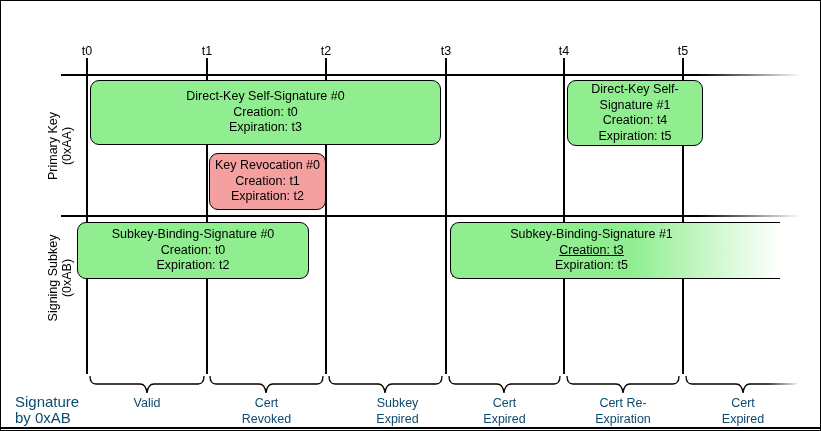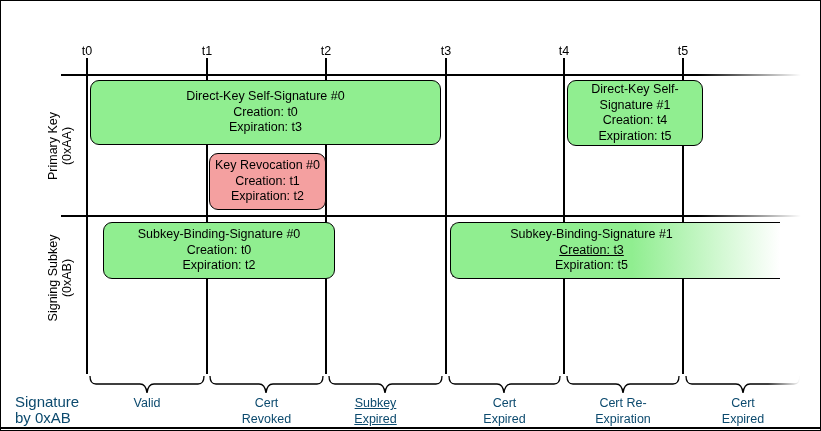--- a/index.html
+++ b/index.html
@@ -139,21 +139,21 @@
     <span class="line">Expiration: t2</span>
   </div>
 
   <div class="sigbox green" style="left:566px; top:79px; width:136px; height:66px;">
     <span class="line">Direct-Key Self-</span>
     <span class="line">Signature #1</span>
     <span class="line">Creation: t4</span>
     <span class="line">Expiration: t5</span>
   </div>
 
-  <div class="sigbox green" style="left:102px; top:221px; width:232px; height:57px;">
+  <div class="sigbox green" style="left:76px; top:221px; width:232px; height:57px;">
     <span class="line">Subkey-Binding-Signature #0</span>
     <span class="line">Creation: t0</span>
     <span class="line">Expiration: t2</span>
   </div>
 
   <div class="sigbox fadeout" style="left:449px; top:221px; width:330px; height:57px;">
     <span class="line" style="margin-right:48px;">Subkey-Binding-Signature #1</span>
     <span class="line" style="margin-right:48px;text-decoration:underline;">Creation: t3</span>
     <span class="line" style="margin-right:48px;">Expiration: t5</span>
   </div>
@@ -185,21 +185,21 @@
   </svg>
 
   <div class="brace-label" style="left:88px; top:395px; width:116px;">
     <span>Valid</span><br>
     <span></span>
   </div>
   <div class="brace-label" style="left:208px; top:395px; width:115px;">
     <span>Cert</span><br>
     <span>Revoked</span>
   </div>
-  <div class="brace-label" style="left:317px; top:395px; width:115px;text-decoration:underline;">
+  <div class="brace-label" style="left:339px; top:395px; width:115px;">
     <span>Subkey</span><br>
     <span>Expired</span>
   </div>
   <div class="brace-label" style="left:447px; top:395px; width:113px;">
     <span>Cert</span><br>
     <span>Expired</span>
   </div>
   <div class="brace-label" style="left:565px; top:395px; width:114px;">
     <span>Cert Re-</span><br>
     <span>Expiration</span>

